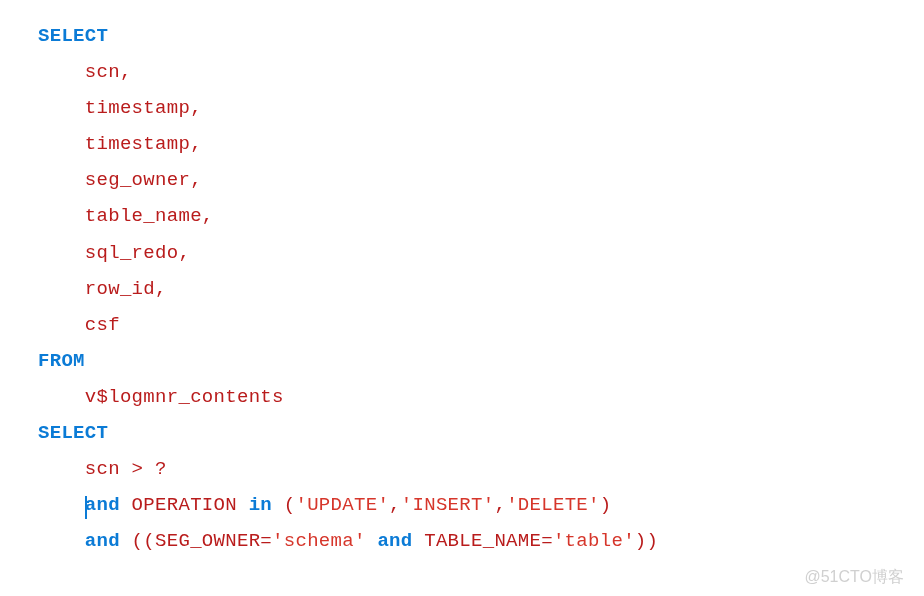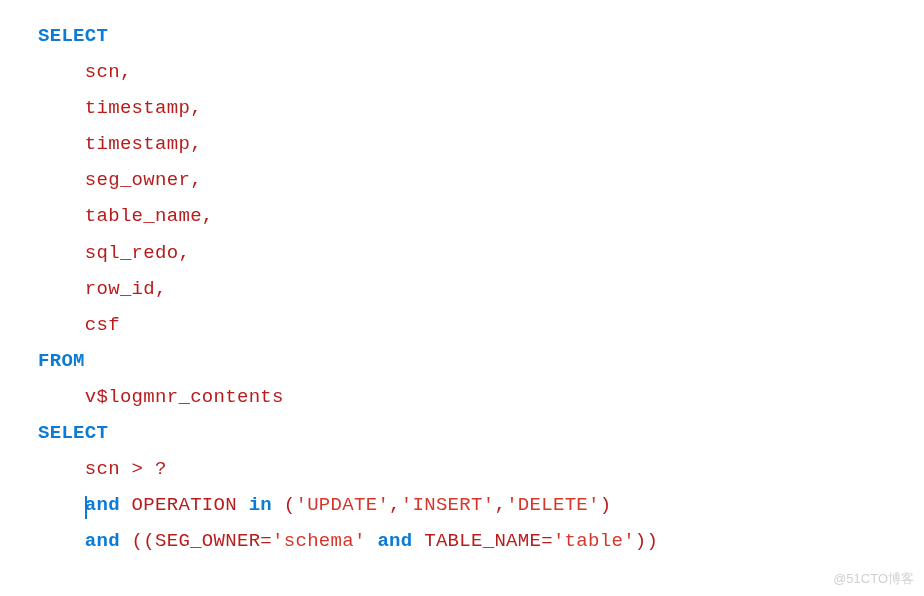--- a/index.html
+++ b/index.html
@@ -39,23 +39,23 @@
       height: 1.2em;
       background: #0b7bd6;
       vertical-align: text-top;
       margin-right: -2px;
       position: relative;
       top: 2px;
     }
     .watermark {
       position: absolute;
       bottom: 4px;
-      right: 10px;
+      right: 20px;
       color: #d0d0d0;
-      font-size: 13px;
+      font-size: 16px;
       font-family: sans-serif;
     }
   </style>
 </head>
 <body>
 
 <div class="code-container"><span class="kw">SELECT</span>
     <span class="txt">scn,</span>
     <span class="txt">timestamp,</span>
     <span class="txt">timestamp,</span>

